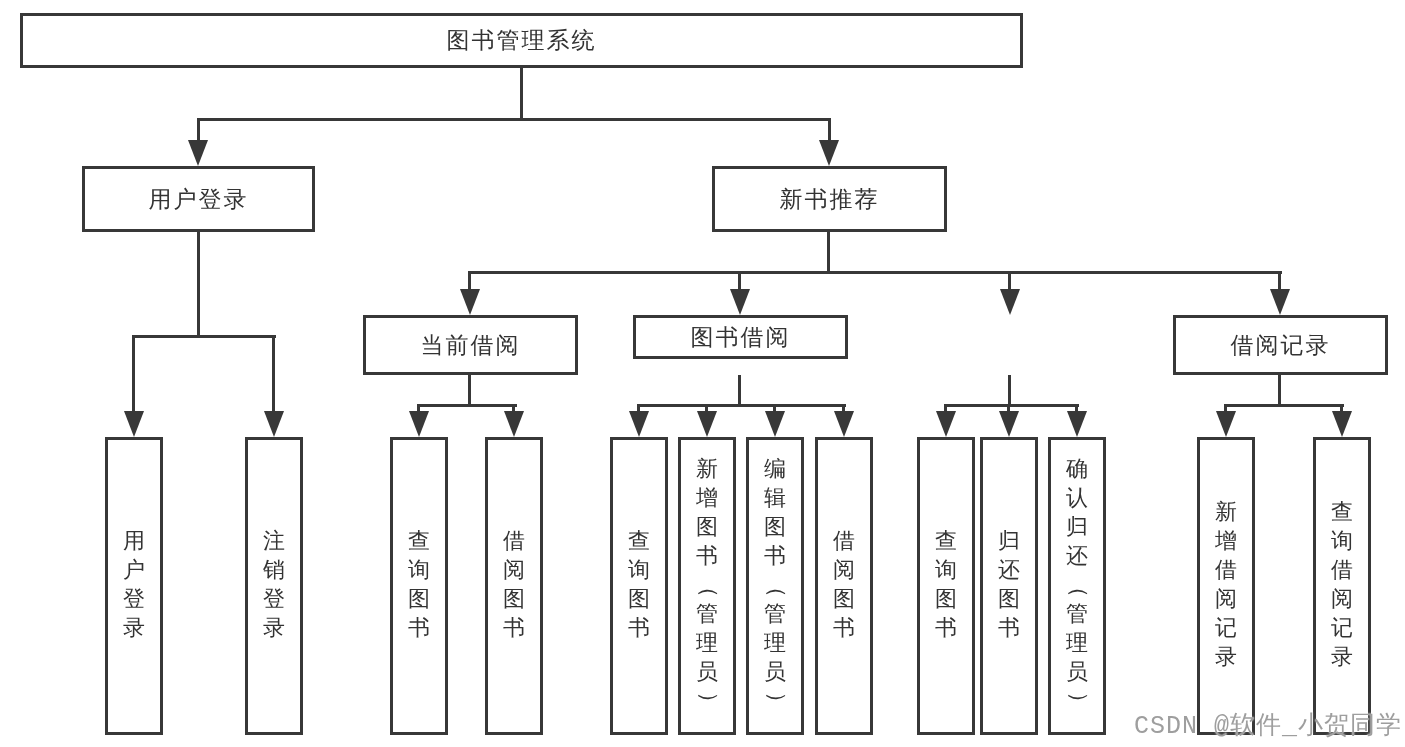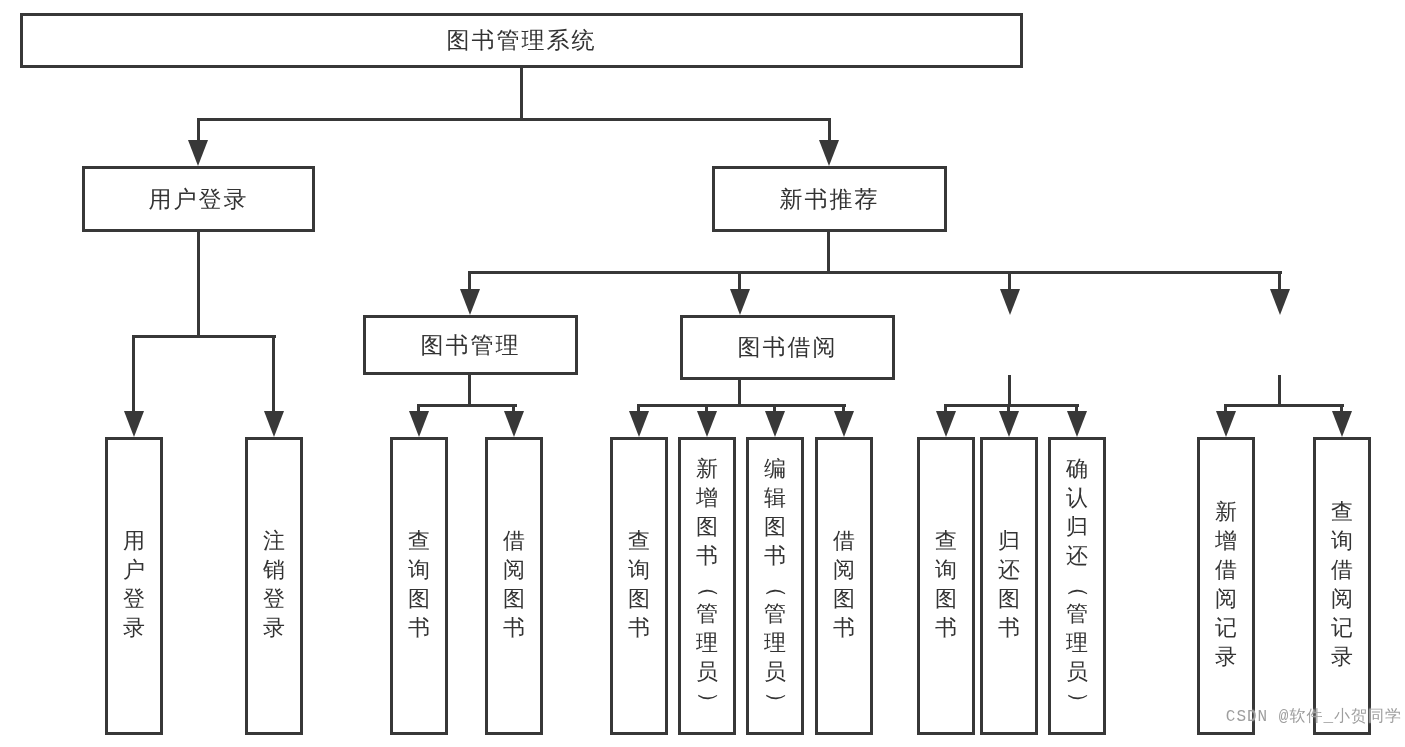--- a/index.html
+++ b/index.html
@@ -61,22 +61,22 @@
     width: 0;
     height: 0;
     border-left: 10px solid transparent;
     border-right: 10px solid transparent;
     border-top: 26px solid var(--line, #383838);
   }
   
   .watermark {
     position: absolute;
     right: 3px;
-    bottom: 20px;
-    font-size: 16px;
+    bottom: 6px;
+    font-size: 25px;
     letter-spacing: 1px;
     color: var(--watermark, #9e9e9e);
     text-shadow: 0 0 2px #ffffff;
     white-space: nowrap;
   }
 </style>
 </head>
 <body>
 
 <div class="stage">
@@ -145,24 +145,27 @@
   </div>
 
   <div class="box hbox" style="left:82px;top:166px;width:233px;height:66px;">
     <span class="label">用户登录</span>
   </div>
   <div class="box hbox" style="left:712px;top:166px;width:235px;height:66px;">
     <span class="label">新书推荐</span>
   </div>
 
   <div class="box hbox" style="left:363px;top:315px;width:215px;height:60px;">
-    <span class="label">图书管理</span>
-  </div>
-  <div class="box hbox" style="left:633px;top:315px;width:215px;height:65px;margin-left:47px;">
+    <span class="label">当前借阅</span>
+  </div>
+  <div class="box hbox" style="left:633px;top:315px;width:215px;height:44px;">
     <span class="label">图书借阅</span>
+  </div>
+  <div class="box hbox" style="left:1173px;top:315px;width:215px;height:60px;">
+    <span class="label">借阅记录</span>
   </div>
 
   <div class="box vbox" style="left:105px;top:437px;width:58px;height:298px;">
     <span class="vtext">
         <div class="vchar">用</div>
         <div class="vchar">户</div>
         <div class="vchar">登</div>
         <div class="vchar">录</div>
       </span>
   </div>

